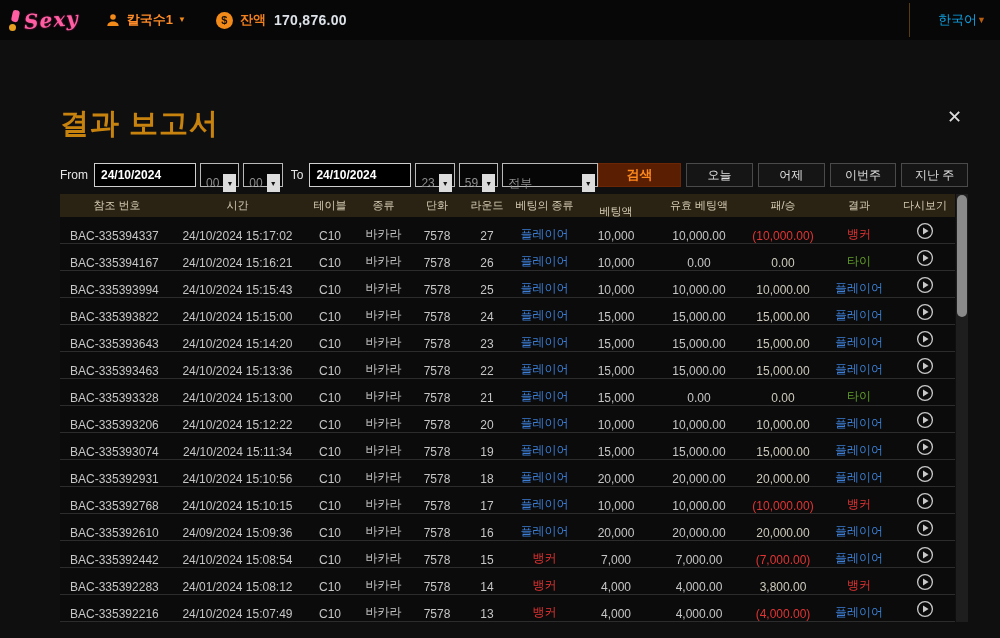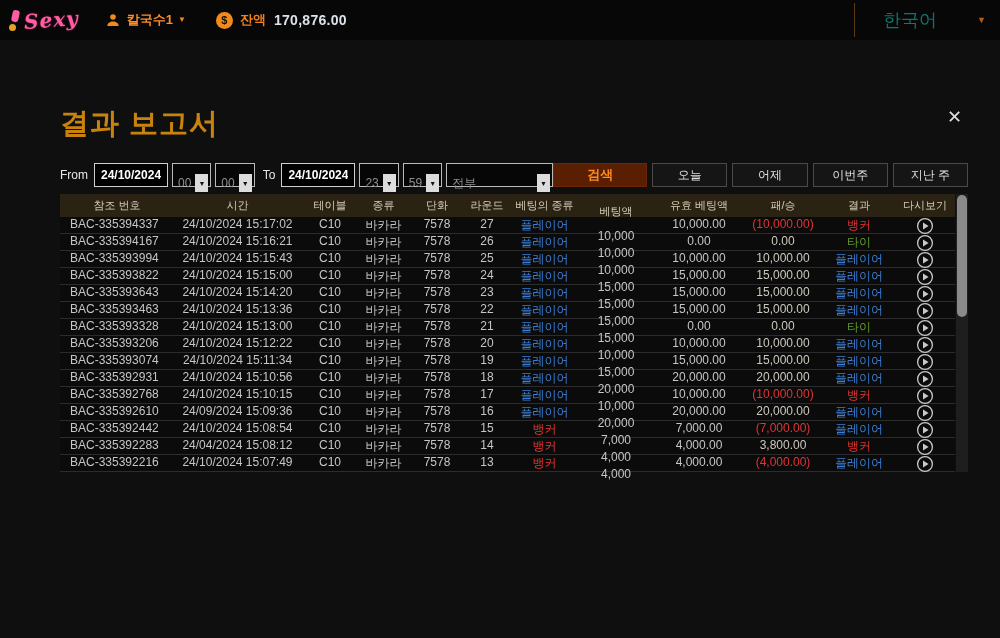--- a/index.html
+++ b/index.html
@@ -13,47 +13,47 @@
   .logo-text { font-family:"DejaVu Serif", serif; font-style:italic; font-weight:bold; font-size:20px; color:#ff5fa2; letter-spacing:1px; transform:rotate(-4deg); text-shadow:0 0 2px #a0235f; }
   .user-group, .balance-group { display:flex; align-items:center; margin-right:30px; cursor:pointer; }
   .icon-svg { display:inline-block; vertical-align:middle; }
   .username { color:#ff8c28; font-size:13px; font-weight:bold; margin:0 5px 0 6px; }
   .caret { color:#f28a1a; font-size:8px; line-height:1; }
   .coin { width:17px; height:17px; border-radius:50%; background:#f28a1a; color:#191000; font-size:11px; font-weight:bold; display:flex; align-items:center; justify-content:center; }
   .balance-label { color:#f07f1e; font-size:13px; font-weight:bold; margin:0 8px 0 7px; }
   .balance-value { color:#dde2e8; font-size:14px; font-weight:bold; letter-spacing:.3px; }
   .lang-group { position:absolute; right:14px; top:0; height:40px; display:flex; align-items:center; cursor:pointer; }
   .lang-divider { width:1px; height:34px; background:#5a3a12; margin-right:28px; }
-  .lang-label { color:#0f766e; font-size:18px; margin-right:40px; }
+  .lang-label { color:#0ea5e9; font-size:13px; }
   .lang-caret { color:#b85e10; font-size:9px; }
 
   
   .content { padding:0 32px 0 60px; }
   .title-row { display:flex; justify-content:space-between; align-items:flex-start; padding-top:64px; }
   .page-title { color:#c8830f; font-size:29px; letter-spacing:1px; }
   .close-btn { background:none; border:none; color:#dcdcdc; font-size:18px; line-height:1; cursor:pointer; padding:4px 6px; }
 
   
   .filter-row { display:flex; align-items:center; margin-top:19px; height:24px; }
   .flabel { color:#e6e6e6; font-size:12px; margin-right:6px; }
-  .date-input { width:74px; height:24px; background:#000; border:1px solid #cfcfcf; color:#fff; font-weight:bold; font-size:12px; padding:0 6px; font-family:"Liberation Sans", sans-serif; }
+  .date-input { width:102px; height:24px; background:#000; border:1px solid #cfcfcf; color:#fff; font-weight:bold; font-size:12px; padding:0 6px; font-family:"Liberation Sans", sans-serif; }
   .sel { display:inline-flex; align-items:center; height:24px; border:1px solid #b9b9b9; background:#060606; color:#8f8f8f; font-size:12px; padding:16px 2px 0 5px; margin-left:4px; cursor:pointer; }
   .sel-arrow { width:13px; height:18px; background:#dcdcdc; color:#111; font-size:7px; display:flex; align-items:center; justify-content:center; margin-left:4px; }
   .sel-wide { width:112px; justify-content:space-between; }
   .gap-l { margin-left:8px; }
   .search-btn { width:99px; height:24px; margin-left:0; background:#5a1e02; border:1px solid #6b2606; color:#ff8a1e; font-size:13px; font-weight:bold; cursor:pointer; font-family:"Liberation Sans", sans-serif; }
   .quick-btn { width:79px; height:24px; margin-left:5px; background:#151515; border:1px solid #4a4a4a; color:#e0e0e0; font-size:12px; cursor:pointer; font-family:"Liberation Sans", sans-serif; }
   .quick-btn:first-of-type { margin-left:7px; }
 
   
   .table-wrap { display:flex; margin-top:7px; width:908px; }
   .table-main { width:895px; }
   .thead { display:flex; height:23px; background:#2a2314; align-items:center; }
   .thead .cell { font-size:11px; color:#d8cdb4; }
-  .trow { display:flex; height:17px; align-items:flex-start; border-bottom:1px solid #2c2c2c; background:#0b0b0b; }
+  .trow { display:flex; height:27px; align-items:flex-end; border-bottom:1px solid #2c2c2c; background:#0b0b0b; }
   .cell { display:inline-block; text-align:center; font-size:12px; color:#c6c6c6; white-space:nowrap; overflow:hidden; }
   .c1 { width:110px; text-align:left; padding-left:10px; }
   .c2 { width:135px; }
   .c3 { width:50px; }
   .c4 { width:57px; }
   .c5 { width:50px; }
   .c6 { width:50px; }
   .c7 { width:65px; }
   .c8 { width:78px;margin-top:12px; }
   .c9 { width:88px; }
@@ -377,21 +377,21 @@
             <span class="cell c9">7,000.00</span>
             <span class="cell c10 clr-red">(7,000.00)</span>
             <span class="cell c11 clr-blue">플레이어</span>
             <span class="cell c12"><button class="replay-btn"><svg width="18" height="18" viewBox="0 0 18 18">
                   <circle cx="9" cy="9" r="7.4" fill="none" stroke="#c9c9c9" stroke-width="1.3"></circle>
                   <path d="M7 5.6 L12.6 9 L7 12.4 Z" fill="#c9c9c9"></path>
                 </svg></button></span>
           </div>
           <div class="trow">
             <span class="cell c1">BAC-335392283</span>
-            <span class="cell c2">24/04/2024 15:08:12</span>
+            <span class="cell c2">24/01/2024 15:08:12</span>
             <span class="cell c3">C10</span>
             <span class="cell c4">바카라</span>
             <span class="cell c5">7578</span>
             <span class="cell c6">14</span>
             <span class="cell c7 clr-red">뱅커</span>
             <span class="cell c8">4,000</span>
             <span class="cell c9">4,000.00</span>
             <span class="cell c10 clr-normal">3,800.00</span>
             <span class="cell c11 clr-red">뱅커</span>
             <span class="cell c12"><button class="replay-btn"><svg width="18" height="18" viewBox="0 0 18 18">

